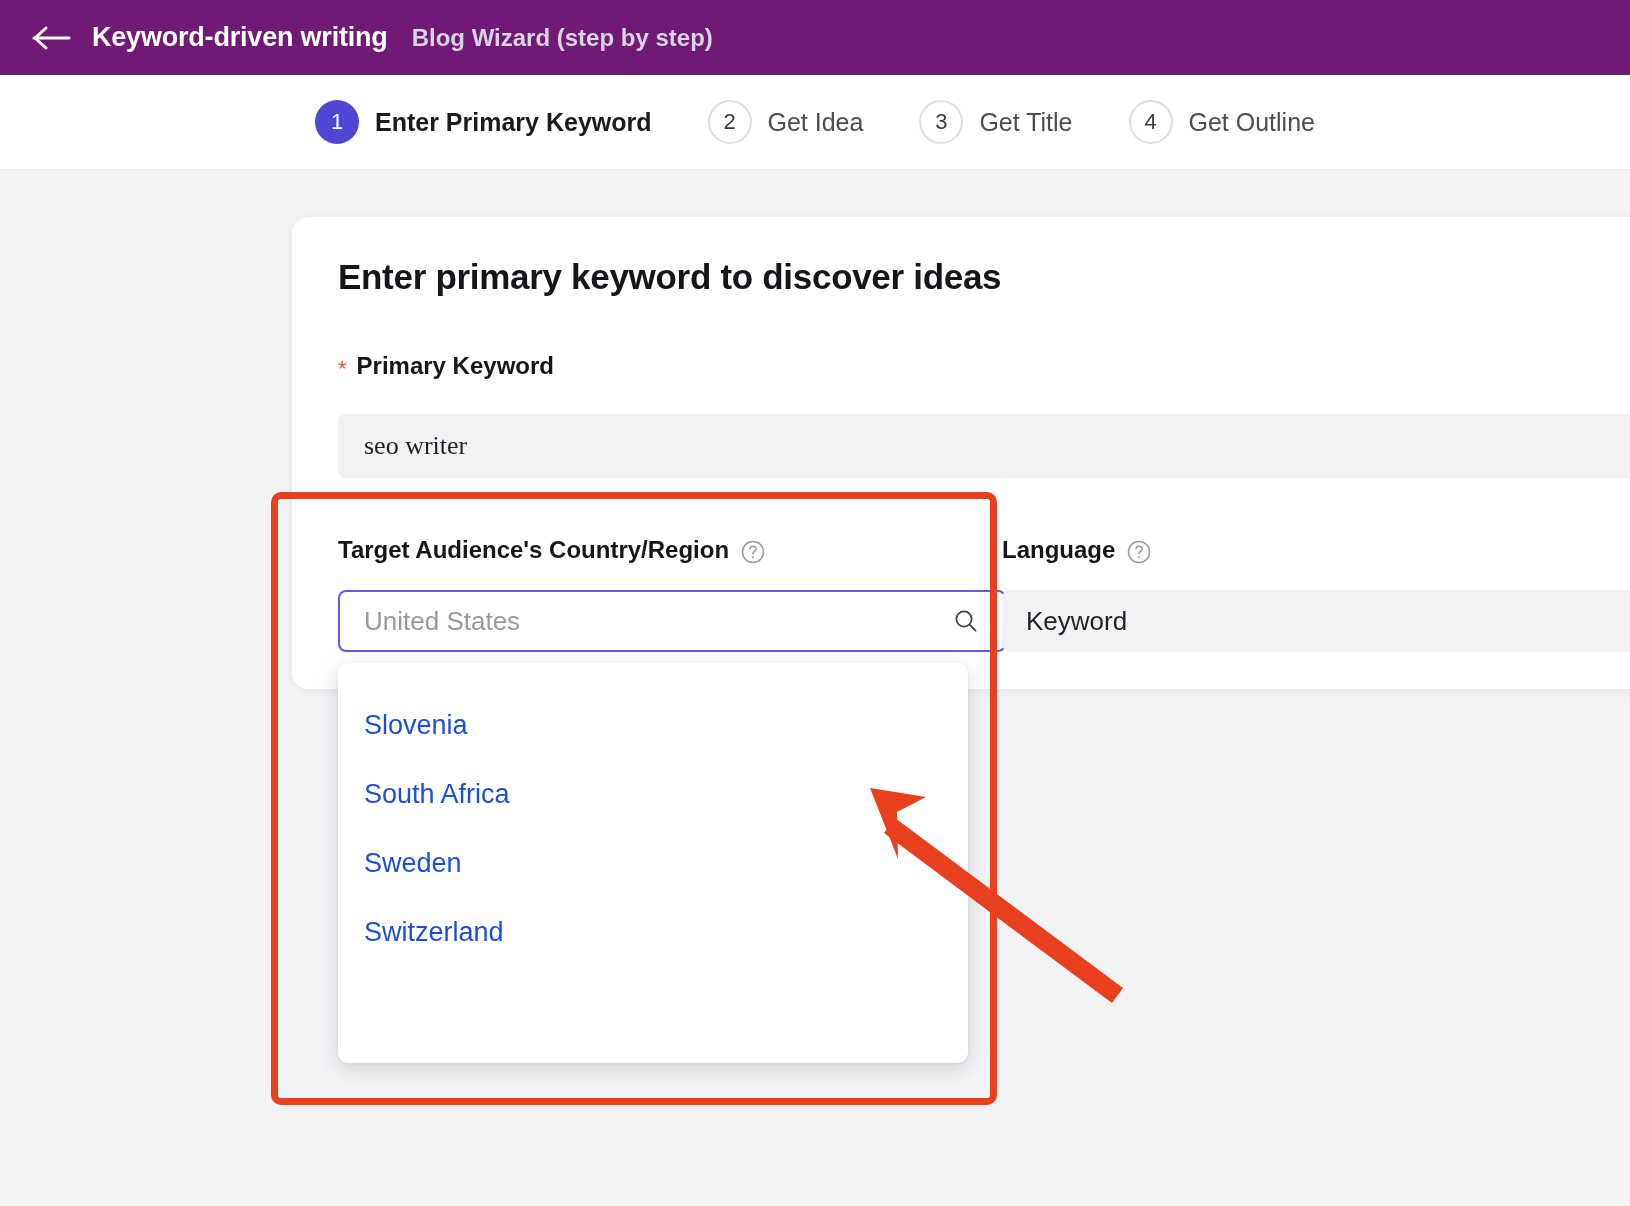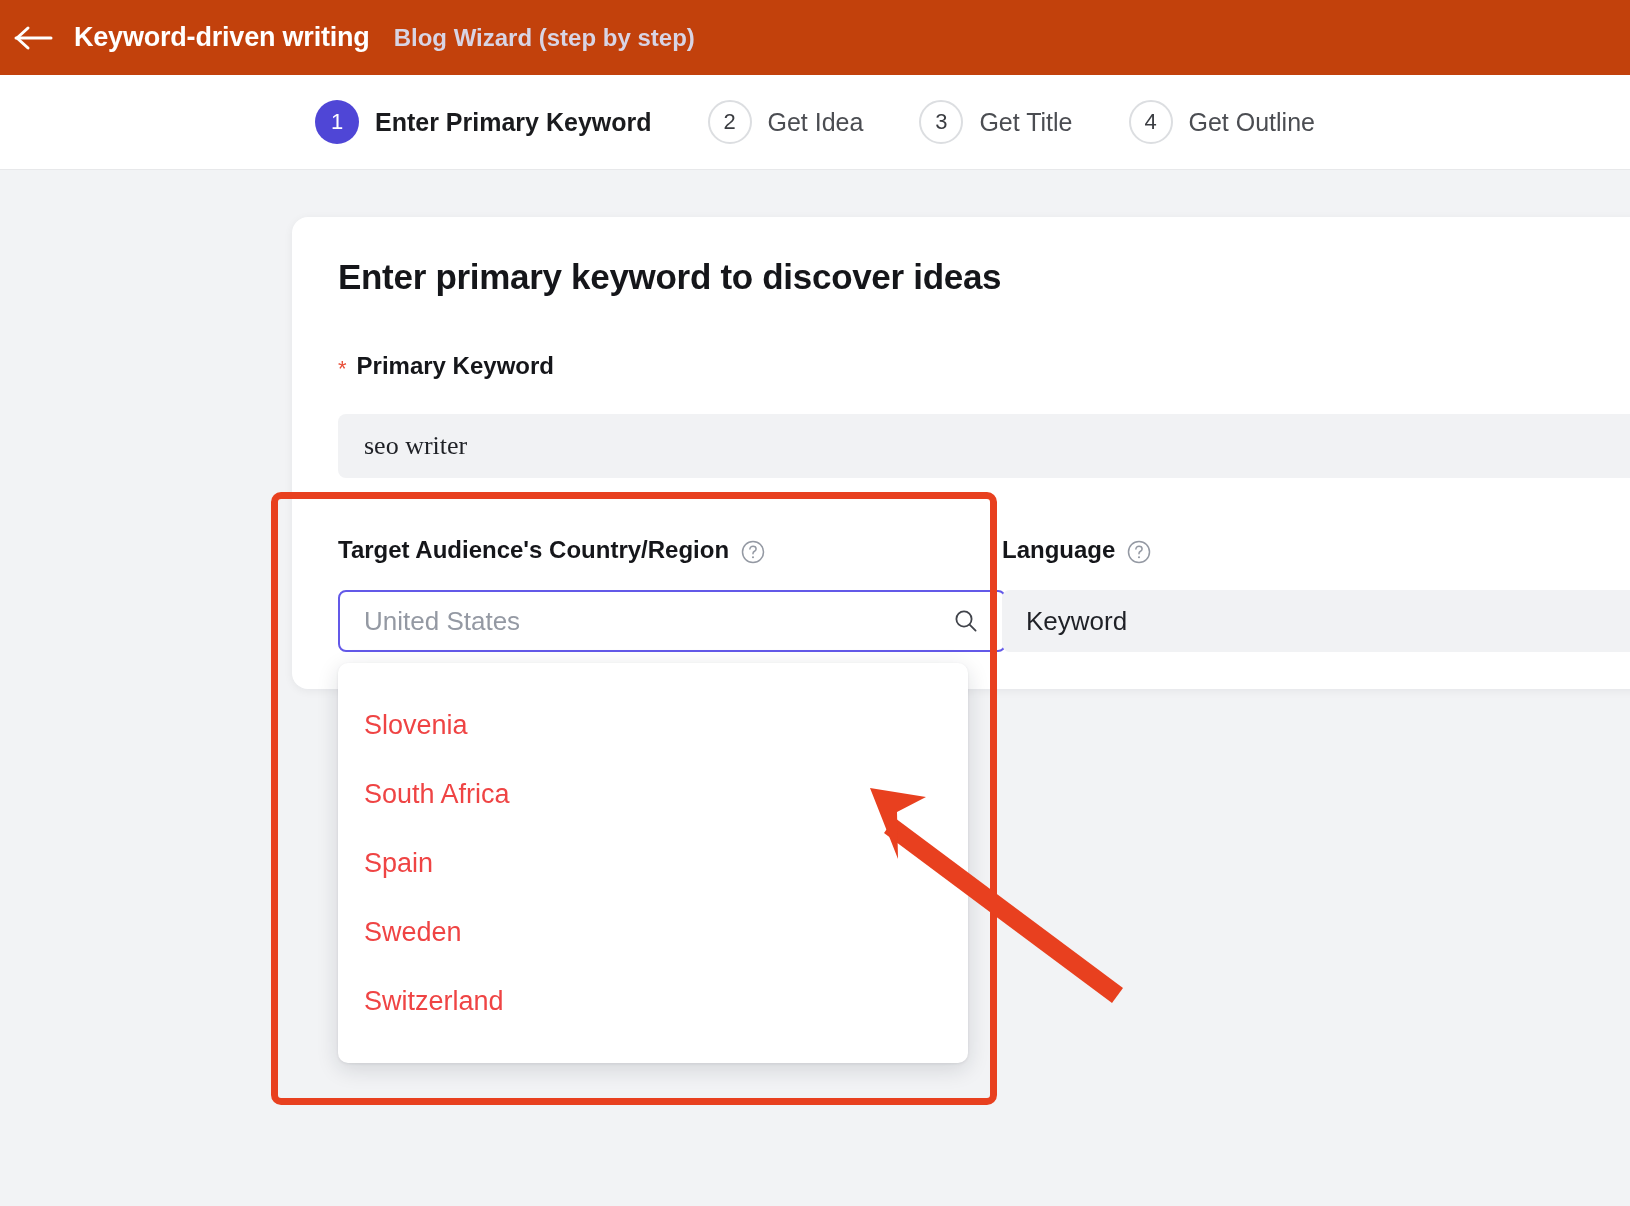--- a/index.html
+++ b/index.html
@@ -17,24 +17,24 @@
     width: 1630px;
     height: 1206px;
     background: #f2f3f5;
   }
 
   
   .topbar {
     position: absolute;
     left: 0; top: 0;
     width: 1630px; height: 75px;
-    background: #c2410c;
-    display: flex;
-    align-items: center;
-    padding-left: 12px;
+    background: #701a75;
+    display: flex;
+    align-items: center;
+    padding-left: 30px;
   }
   .back-arrow {
     width: 44px; height: 44px;
     display: flex; align-items: center; justify-content: center;
     cursor: pointer;
     flex: 0 0 auto;
   }
   .back-arrow svg { display: block; }
   .topbar-title {
     color: #ffffff;
@@ -234,21 +234,21 @@
     box-shadow: 0 6px 22px rgba(20,25,40,0.14), 0 1px 3px rgba(20,25,40,0.08);
     padding-top: 28px;
     overflow: hidden;
   }
   .dropdown-item {
     height: 69px;
     display: flex;
     align-items: center;
     padding-left: 26px;
     font-size: 27px;
-    color: #ef4444;
+    color: #1d4ed8;
     cursor: pointer;
     white-space: nowrap;
   }
 
   
   .annot-box {
     position: absolute;
     left: 271px; top: 492px;
     width: 726px; height: 613px;
     border: 7px solid #e8401f;
@@ -347,21 +347,20 @@
     </span>
   </div>
 
   <div class="lang-select">
     <span class="lang-value">Keyword</span>
   </div>
 
   <div class="dropdown">
     <div class="dropdown-item">Slovenia</div>
     <div class="dropdown-item">South Africa</div>
-    <div class="dropdown-item">Spain</div>
     <div class="dropdown-item">Sweden</div>
     <div class="dropdown-item">Switzerland</div>
   </div>
 
   <div class="annot-box"></div>
 
   <svg class="annot-arrow" viewBox="0 0 320 240">
     <g fill="#e8401f">
       <path d="M283 218 L55 48 L44 63 L272 233 Z"></path>
       <path d="M30 18 L86 27 L57 42 L58 89 Z"></path>

